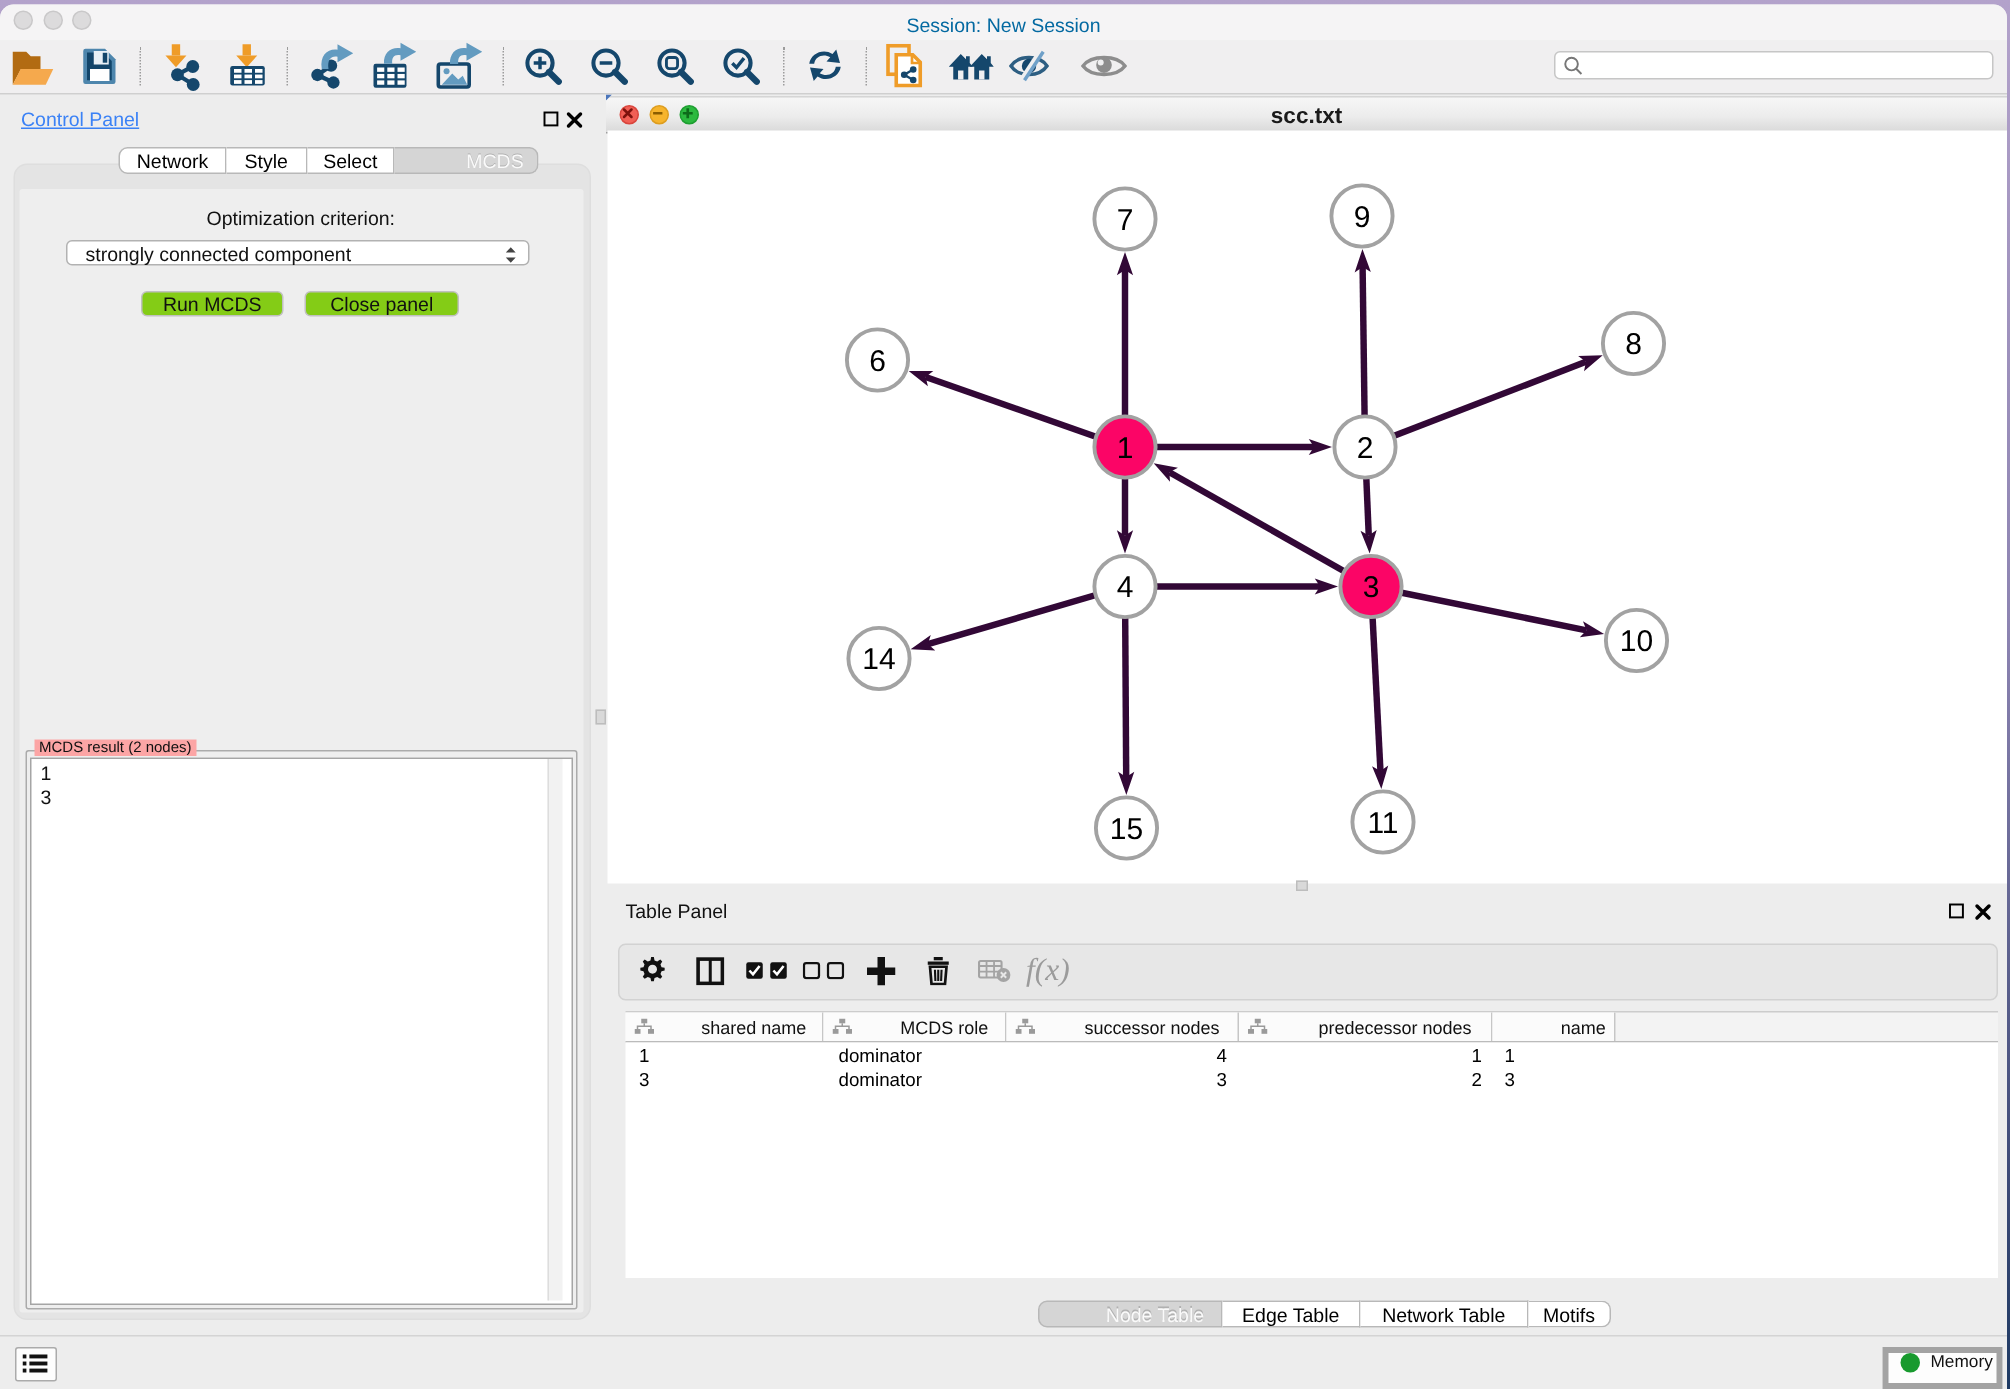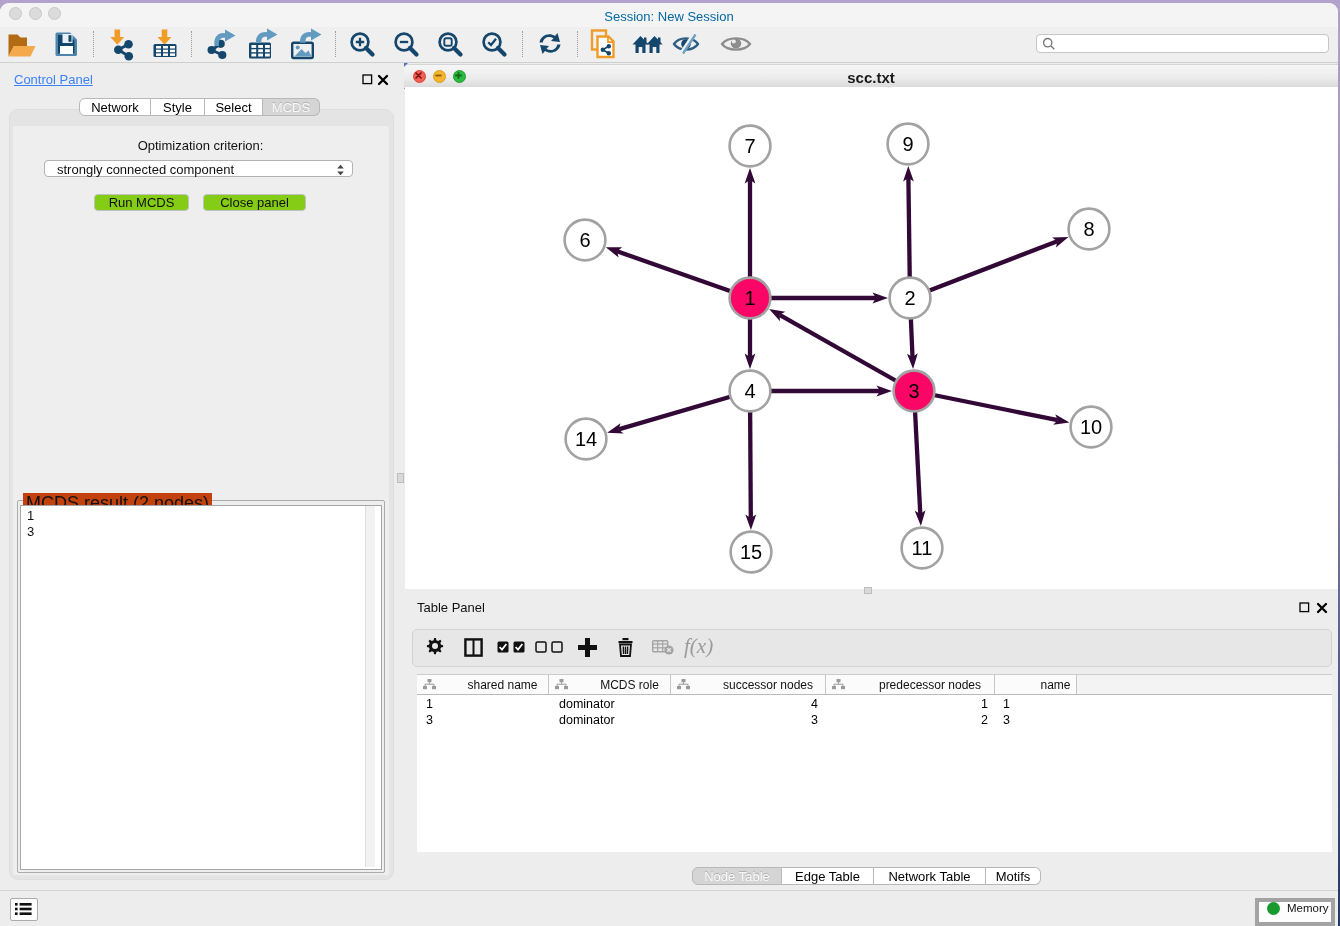--- a/index.html
+++ b/index.html
@@ -20,21 +20,21 @@
 #cpinner{left:13px;top:126px;width:376px;height:749px;background:#eeeeee;border-radius:2px;}
 .tabrow{position:absolute;display:flex;font-size:13px;}
 .tab{border:1px solid #b8b8b8;border-left:none;background:#fff;color:#000;display:flex;align-items:center;justify-content:center;height:16px;}
 .tab.first{border-left:1px solid #b8b8b8;border-radius:6px 0 0 6px;}
 .tab.last{border-radius:0 6px 6px 0;}
 .tab.dis{background:#d5d5d5;color:#fafafa;text-shadow:0 -1px 0 #b0b0b0;}
 #optlabel{left:9px;top:138px;width:383px;text-align:center;font-size:13px;color:#111;}
 #cpselect{left:44px;top:160px;width:309px;height:17px;background:#fff;border:1px solid #b2b2b2;border-radius:4px;font-size:13px;color:#111;line-height:17px;padding-left:12px;box-sizing:border-box;}
 .btn{position:absolute;height:17px;background:#84cc16;border:1px solid #c0c0c0;border-radius:4px;font-size:13px;color:#111;display:flex;align-items:center;justify-content:center;box-sizing:border-box;}
 #mcdsgroup{left:17px;top:500px;width:366px;height:371px;border:1px solid #ababab;border-radius:2px;}
-#mcdslabel{left:23px;top:493px;background:#c2410c;padding:0 3px;font-size:18px;color:#111;}
+#mcdslabel{left:23px;top:493px;background:#fca5a5;padding:0 3px;font-size:10px;color:#111;}
 #mcdswhite{left:20px;top:505px;width:360px;height:363px;background:#fff;border:1px solid #a5a5a5;}
 #mcdstext{left:27px;top:508px;font-size:13px;color:#111;line-height:16px;}
 #mcdsscroll{left:365px;top:506px;width:9px;height:361px;background:#f2f2f2;border-left:1px solid #dddddd;}
 #nettitle{left:404px;top:64px;width:934px;height:23px;background:linear-gradient(180deg,#f6f6f6 0%,#ececec 55%,#d9d9d9 100%);border-top:1px solid #d5d5d5;border-bottom:1px solid #9e9e9e;}
 #netname{left:404px;top:69px;width:934px;text-align:center;font-size:15px;font-weight:bold;color:#1a1a1a;}
 .mac{position:absolute;top:70px;width:11px;height:11px;border-radius:50%;}
 #netcanvas{left:405px;top:87px;width:933px;height:502px;background:#ffffff;}
 
 #tptitle{left:417px;top:600px;font-size:13px;color:#111;}
 #tptoolbar{left:412px;top:629px;width:920px;height:38px;background:#e7e7e7;border:1px solid #d2d2d2;border-radius:5px;box-sizing:border-box;}
@@ -187,21 +187,21 @@
   </svg>
 <svg class="abs" style="left:377px;top:74px" width="12" height="12" viewBox="0 0 12 12">
     <path d="M2 2 L10 10 M10 2 L2 10" stroke="#000" stroke-width="2.3" stroke-linecap="round"></path>
   </svg>
 <div id="cpbox" class="abs"></div>
 <div id="cpinner" class="abs"></div>
 <div class="tabrow" style="left:79px;top:98px;">
   <div class="tab first" style="width:70px;">Network</div>
   <div class="tab" style="width:53px;">Style</div>
   <div class="tab" style="width:57px;">Select</div>
-  <div class="tab last dis" style="width:56px;">MCDS</div>
+  <div class="tab last dis" style="width:56px;padding-left:39px;">MCDS</div>
 </div>
 <div id="optlabel" class="abs">Optimization criterion:</div>
 <div id="cpselect" class="abs">strongly connected component
   <svg style="position:absolute;right:7px;top:3px" width="9" height="12" viewBox="0 0 9 12">
       <path d="M1.2 4.4 L4.5 0.8 L7.8 4.4 Z M1.2 7.6 L4.5 11.2 L7.8 7.6 Z" fill="#444"></path>
     </svg>
 </div>
 <div class="btn" style="left:94px;top:194px;width:95px;">Run MCDS</div>
 <div class="btn" style="left:203px;top:194px;width:103px;">Close panel</div>
 <div id="mcdsgroup" class="abs"></div>
@@ -387,21 +387,21 @@
 <div class="cell" style="left:559px;top:697px;">dominator</div>
 <div class="cell" style="left:671px;top:697px;width:147px;text-align:right;">4</div>
 <div class="cell" style="left:826px;top:697px;width:162px;text-align:right;">1</div>
 <div class="cell" style="left:1003px;top:697px;">1</div>
 <div class="cell" style="left:426px;top:713px;">3</div>
 <div class="cell" style="left:559px;top:713px;">dominator</div>
 <div class="cell" style="left:671px;top:713px;width:147px;text-align:right;">3</div>
 <div class="cell" style="left:826px;top:713px;width:162px;text-align:right;">2</div>
 <div class="cell" style="left:1003px;top:713px;">3</div>
 <div class="bottabs" style="left:692px;top:867px;">
-  <div class="tab first dis" style="width:88px;">Node Table</div>
+  <div class="tab first dis" style="width:88px;padding-left:33px;">Node Table</div>
   <div class="tab" style="width:91px;">Edge Table</div>
   <div class="tab" style="width:111px;">Network Table</div>
   <div class="tab last" style="width:54px;">Motifs</div>
 </div>
 <div id="statusline" class="abs"></div>
 <div id="listbtn" class="abs"></div>
 <svg class="abs" style="left:15px;top:902px" width="17" height="14" viewBox="0 0 17 14">
     <g fill="#111">
       <rect x="0" y="1" width="2.6" height="2.6"></rect>
       <rect x="0" y="5.7" width="2.6" height="2.6"></rect>

